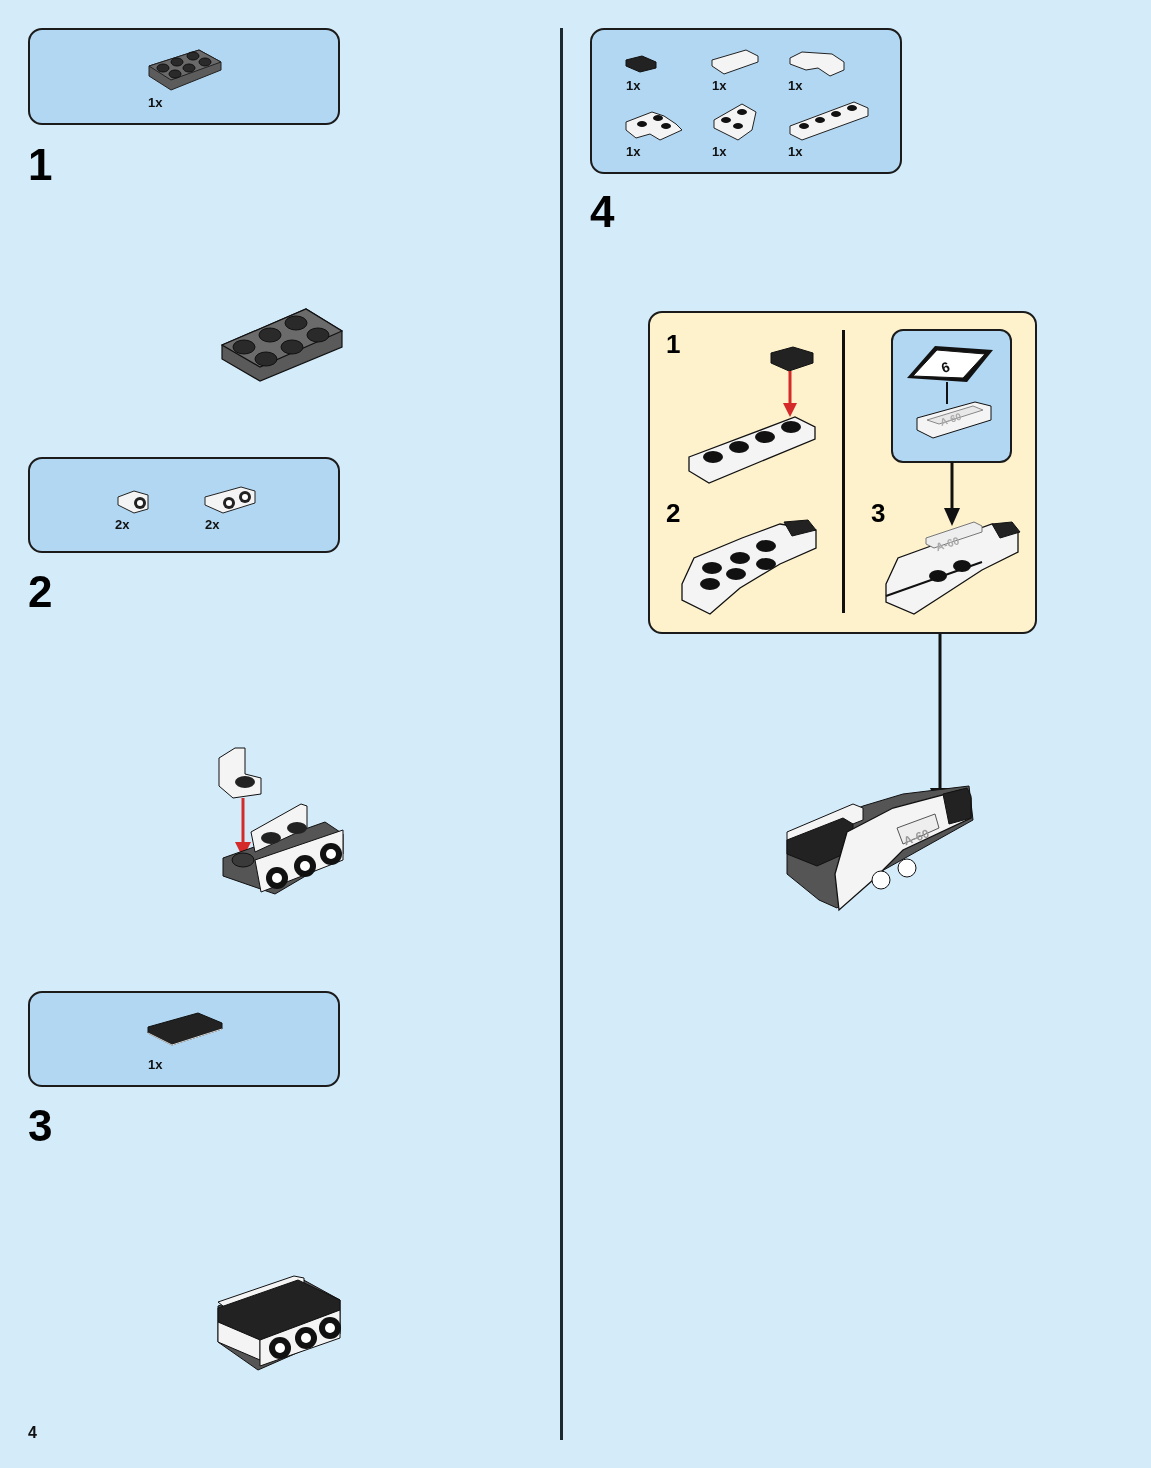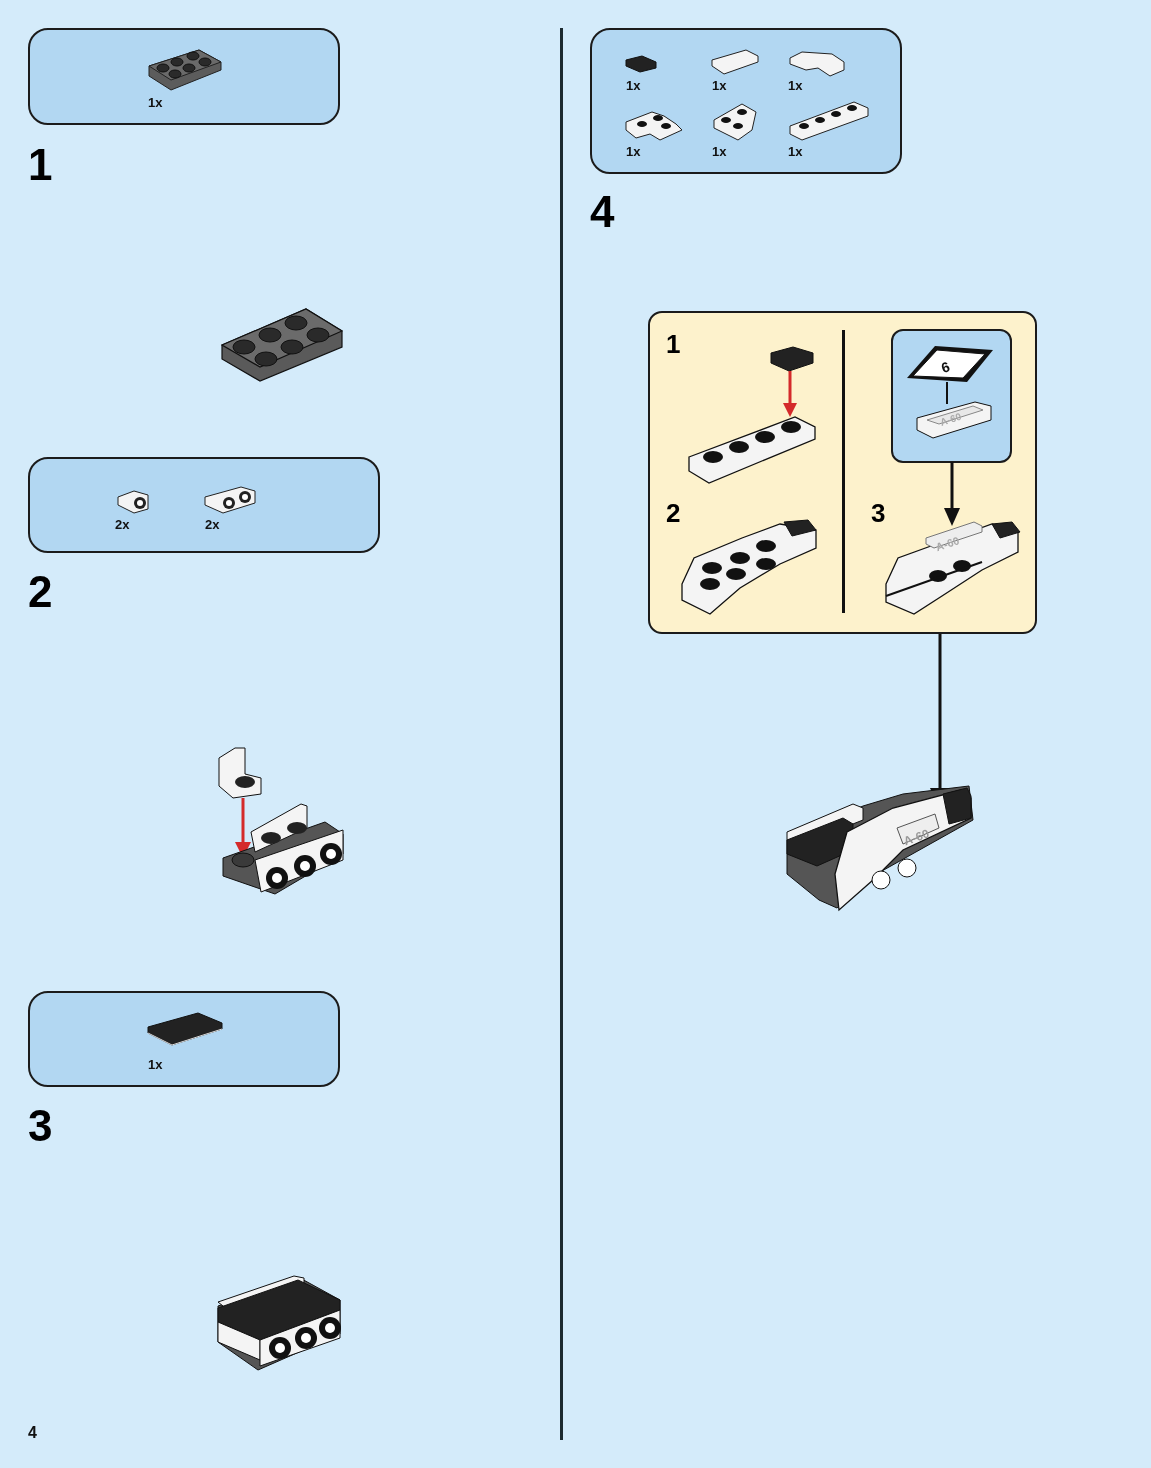--- a/index.html
+++ b/index.html
@@ -7,21 +7,21 @@
     width: 1151px; height: 1468px;
     background: #d4ebfa;
     position: relative; overflow: hidden;
     font-family: "Liberation Sans", sans-serif;
     color: #111;
   }
   .parts-box {
     position: absolute;
     background: #b2d7f2;
     border: 2px solid #1b1b1b;
-    border-radius: 20px;
+    border-radius: 14px;
     box-sizing: border-box;
   }
   .qty { position: absolute; font-weight: bold; font-size: 13px; color: #111; }
   .step-num { position: absolute; font-weight: bold; font-size: 44px; line-height: 1; color: #000; }
   .sub-num { position: absolute; font-weight: bold; font-size: 26px; line-height: 1; color: #000; }
   .divider { position: absolute; left: 560px; top: 28px; width: 3px; height: 1412px; background: #1c2a30; }
   .page-num { position: absolute; left: 28px; top: 1424px; font-weight: bold; font-size: 16px; }
   .callout {
     position: absolute; left: 648px; top: 311px; width: 389px; height: 323px;
     background: #fdf2cc; border: 2px solid #1b1b1b; border-radius: 14px; box-sizing: border-box;
@@ -61,21 +61,21 @@
   <g fill="#2a2a2a" stroke="#111">
       <ellipse cx="24" cy="42" rx="11" ry="7"></ellipse>
       <ellipse cx="50" cy="30" rx="11" ry="7"></ellipse>
       <ellipse cx="76" cy="18" rx="11" ry="7"></ellipse>
       <ellipse cx="46" cy="54" rx="11" ry="7"></ellipse>
       <ellipse cx="72" cy="42" rx="11" ry="7"></ellipse>
       <ellipse cx="98" cy="30" rx="11" ry="7"></ellipse>
     </g>
 </svg>
 
-<div class="parts-box" style="left:28px;top:457px;width:352px;height:96px;text-align:center;">
+<div class="parts-box" style="left:28px;top:457px;width:312px;height:96px;text-align:center;">
   <svg width="36" height="26" style="left:86px;top:30px;">
     <polygon points="2,8 18,2 32,6 32,20 18,24 2,16" fill="#f4f4f4" stroke="#222"></polygon>
     <circle cx="24" cy="14" r="6" fill="#222"></circle>
       <circle cx="24" cy="14" r="3" fill="#fff"></circle>
   </svg>
   <span class="qty" style="left:85px;top:58px;">2x</span>
   <svg width="56" height="28" style="left:173px;top:26px;">
     <polygon points="2,12 38,2 52,6 52,18 20,28 2,20" fill="#f4f4f4" stroke="#222"></polygon>
     <circle cx="26" cy="18" r="6" fill="#222"></circle>
       <circle cx="26" cy="18" r="3" fill="#fff"></circle>

